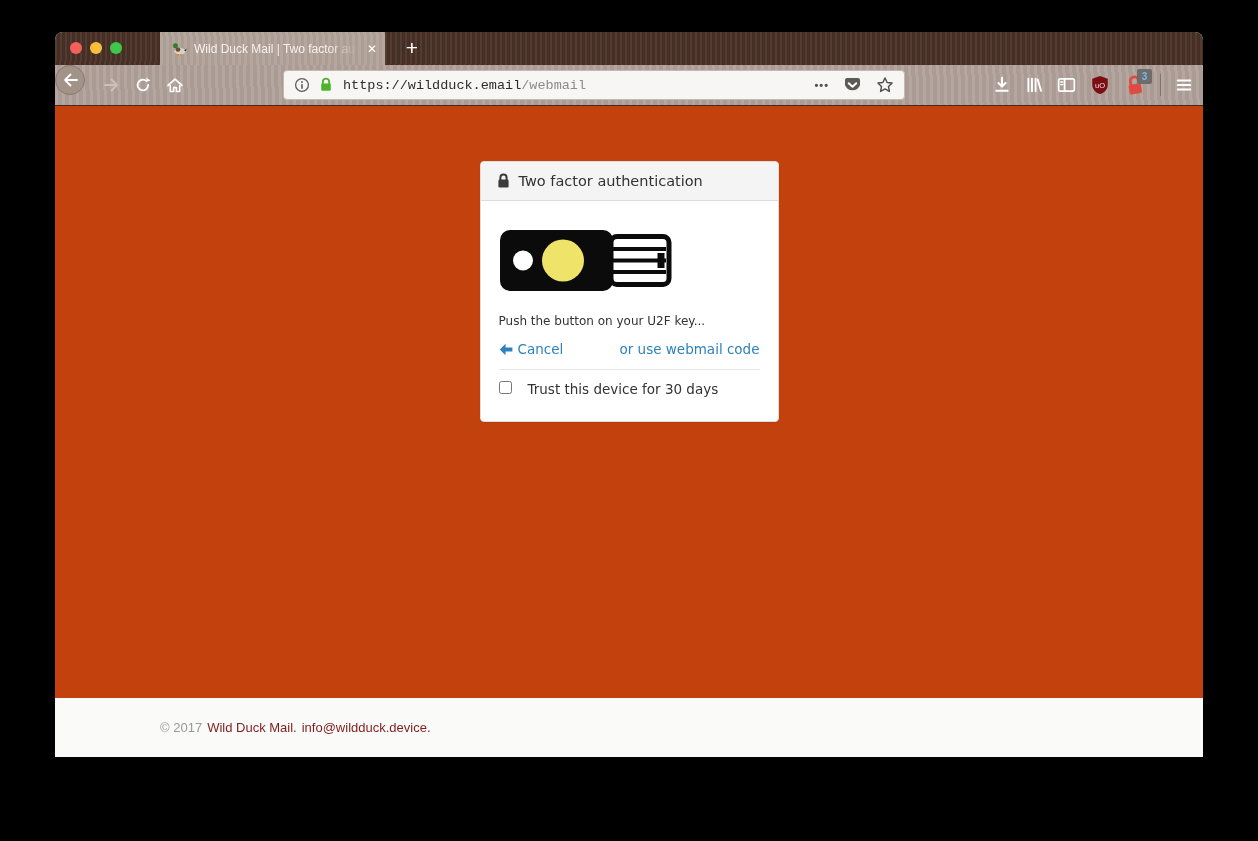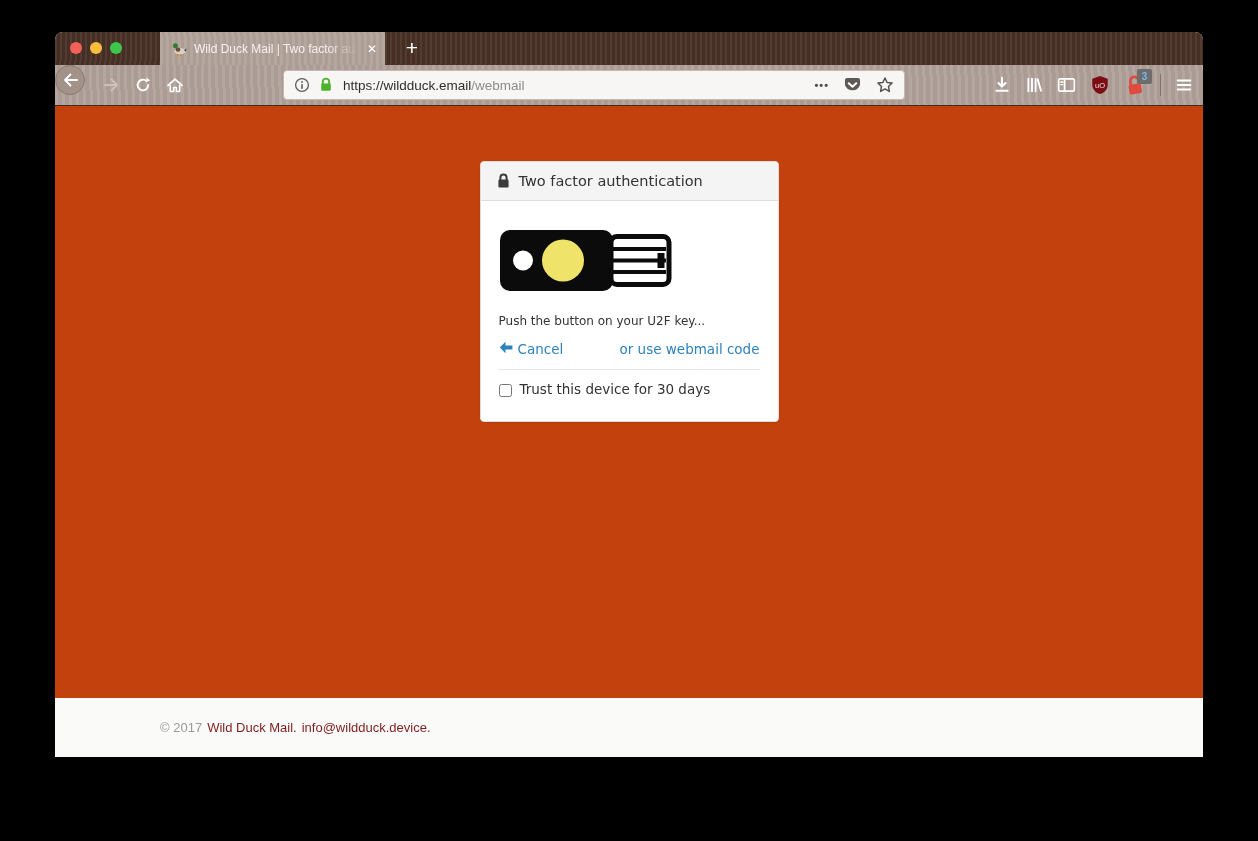--- a/index.html
+++ b/index.html
@@ -34,21 +34,21 @@
   
   .toolbar { position:relative; height:41px; flex:none; background:#b1a29a;
              background-image:repeating-linear-gradient(88deg, rgba(255,255,255,.05) 0 3px, rgba(0,0,0,.04) 3px 7px);
              border-bottom:1px solid #43291f; }
   .navbtn { position:absolute; top:8px; width:24px; height:24px; display:flex; align-items:center; justify-content:center; }
   .backbtn { left:6px; top:5px; width:30px; height:30px; border-radius:50%; background:#a39287;
              border:1px solid #8a796e; display:flex; align-items:center; justify-content:center; }
 
   .urlbar { position:absolute; left:228px; top:5px; width:622px; height:30px; background:#f7f6f5;
             border:1px solid #c4b8b1; border-radius:4px; display:flex; align-items:center; padding:0 10px; }
-  .url-text { font-size:13.5px; color:#2d2d2d; margin-left:9px; white-space:nowrap; }
+  .url-text { font-size:13.5px; color:#2d2d2d; margin-left:9px; white-space:nowrap;font-family:Liberation Mono, monospace; }
   .url-path { color:#8c8c8c; }
   .url-right { margin-left:auto; display:flex; align-items:center; gap:14px; }
   .dots { font-size:11px; letter-spacing:1px; color:#4f4f4f; font-weight:bold; }
 
   .toolstrip { position:absolute; right:10px; top:0; height:40px; display:flex; align-items:center; gap:14px; }
   .sep { width:1px; height:22px; background:rgba(60,40,30,.35); }
   .lockwrap { position:relative; width:22px; height:24px; }
   .badge { position:absolute; top:-4px; right:-6px; min-width:15px; height:15px; background:#6d6d6d;
            color:#7db7e8; font-size:10px; font-weight:bold; text-align:center; line-height:15px;
            border-radius:2px; padding:0 2px; }
@@ -57,23 +57,23 @@
   .content { flex:1; background:#c2410c; overflow:hidden; }
   .card { width:299px; margin:55px auto 0; background:#fff; border:1px solid #ddd; border-radius:4px;
           box-shadow:0 1px 2px rgba(0,0,0,.06); font-family:"DejaVu Sans", sans-serif; }
   .card-header { background:#f4f4f4; border-bottom:1px solid #ddd; border-radius:4px 4px 0 0;
                  padding:11px 15px; display:flex; align-items:center; gap:8px;
                  font-size:14.5px; color:#333; }
   .card-body { padding:22px 18px 24px; }
   .u2f-img { width:175px; height:75px; display:block; }
   .instruction { margin-top:16px; font-size:12px; color:#333; }
   .linkrow { margin-top:13px; display:flex; align-items:center; justify-content:space-between; }
-  .bluelink { color:#2c82bd; font-size:13.5px; text-decoration:none; display:inline-flex; align-items:flex-start; gap:5px; }
+  .bluelink { color:#2c82bd; font-size:13.5px; text-decoration:none; display:inline-flex; align-items:center; gap:5px; }
   .card hr { border:none; border-top:1px solid #e7e7e7; margin:12px 0 11px; }
-  .trustrow { display:flex; align-items:flex-end; gap:8px; font-size:13.5px; color:#333; }
+  .trustrow { display:flex; align-items:flex-start; gap:16px; font-size:13.5px; color:#333; }
   .trustrow input { width:13px; height:13px; margin:0; accent-color:#fff; }
 
   
   .pagefooter { flex:none; height:59px; background:#fafaf9; display:flex; align-items:center;
                 padding-left:105px; font-family:Liberation Sans, sans-serif; font-size:13px; }
   .pagefooter .muted { color:#9a9a9a; }
   .pagefooter a { color:#7f1d1d; text-decoration:none; margin-left:5px; }
 
   svg { display:block; }
 </style>

